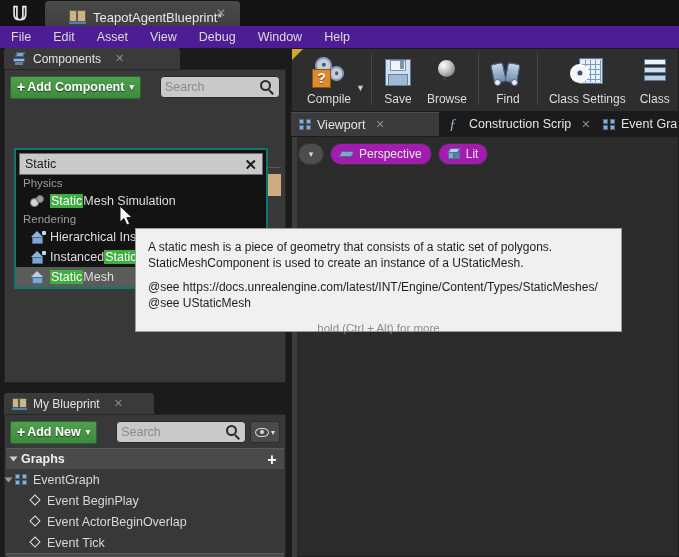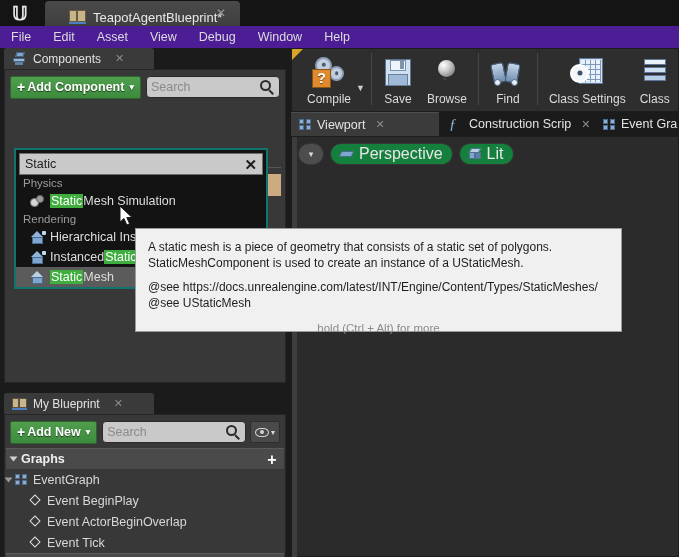--- a/index.html
+++ b/index.html
@@ -61,21 +61,21 @@
 
   
   .toolrow{position:absolute;left:5px;top:5px;right:5px;height:24px;display:flex;align-items:center;}
   .green-btn{height:23px;background:linear-gradient(to bottom,#4f9f4f,#3d8b3d);
     border:1px solid #2c662c;border-radius:2px;box-sizing:border-box;
     display:flex;align-items:center;padding:0 6px;color:#ffffff;font-weight:bold;font-size:12.5px;
     text-shadow:0 1px 1px rgba(0,0,0,.6);white-space:nowrap;}
   .green-btn .plus{font-size:14px;margin-right:2px;line-height:1;}
   .green-btn .caret{margin-left:5px;font-size:9px;}
 
-  .search-box{flex:1;height:22px;margin-left:5px;background:#c9c9c9;border:1px solid #2a2a2a;border-radius:4px;
+  .search-box{flex:1;height:22px;margin-left:19px;background:#c9c9c9;border:1px solid #2a2a2a;border-radius:4px;
     box-sizing:border-box;display:flex;align-items:center;padding:0 4px;position:relative;}
   .search-box .ph{color:#8b8b8b;font-size:12.5px;flex:1;}
   .mag{width:15px;height:15px;position:relative;flex:0 0 auto;}
   .mag .ring{position:absolute;left:0;top:0;width:11px;height:11px;border:2px solid #2b2b2b;border-radius:50%;box-sizing:border-box;}
   .mag .hdl{position:absolute;left:9px;top:9px;width:6px;height:2px;background:#2b2b2b;transform:rotate(45deg);transform-origin:left center;}
 
   .eye-btn{width:30px;height:22px;margin-left:4px;background:#4a4a4a;border:1px solid #2d2d2d;border-radius:2px;
     box-sizing:border-box;display:flex;align-items:center;justify-content:center;gap:2px;}
   .eye{width:14px;height:9px;border:1.5px solid #d4d4d4;border-radius:50% 50% 50% 50%/60% 60% 60% 60%;
        box-sizing:border-box;display:flex;align-items:center;justify-content:center;}
@@ -204,22 +204,22 @@
   
   .vp-tabs{position:absolute;left:0;top:64px;width:388px;height:24px;text-decoration:underline;}
   .vp-tab{position:absolute;top:0;height:24px;display:flex;align-items:center;padding:0 8px;box-sizing:border-box;}
   .vp-tab.active{background:#3b3b3b;border-top:1px solid #4d4d4d;}
   .vp-tab .vl{font-size:12.5px;color:#e4e4e4;white-space:nowrap;}
   .vp-tab .vx{margin-left:10px;color:#8d8d8d;font-size:11px;}
   .ic-fx{width:14px;margin-right:6px;color:#8fb4dc;font-family:"Liberation Serif",serif;font-style:italic;font-size:15px;line-height:14px;flex:0 0 auto;}
 
   .viewport{position:absolute;left:0;top:88px;width:388px;height:421px;background:#2b2b2b;border:1px solid #1d1d1d;box-sizing:border-box;}
   .vp-toolbar{position:absolute;left:6px;top:6px;height:22px;display:flex;align-items:center;gap:6px;}
-  .vp-btn{height:22px;background:#15803d;border:1px solid #363636;border-radius:11px;box-sizing:border-box;
-          display:flex;align-items:center;padding:0 9px;color:#e7e7e7;font-size:16px;white-space:nowrap;}
+  .vp-btn{height:22px;background:#a21caf;border:1px solid #363636;border-radius:11px;box-sizing:border-box;
+          display:flex;align-items:center;padding:0 9px;color:#e7e7e7;font-size:12px;white-space:nowrap;}
   .vp-arrow{width:26px;height:22px;background:#4d4d4d;border:1px solid #363636;border-radius:11px;box-sizing:border-box;
             display:flex;align-items:center;justify-content:center;color:#dcdcdc;font-size:9px;}
   .ic-persp{width:14px;height:10px;margin-right:5px;flex:0 0 auto;position:relative;}
   .ic-persp .p{position:absolute;left:0;top:2px;width:13px;height:6px;background:#7ea6cf;border:1px solid #4b6b8c;
                box-sizing:border-box;transform:skewX(-25deg);border-radius:1px;}
   .ic-lit{width:13px;height:12px;margin-right:5px;flex:0 0 auto;position:relative;}
   .ic-lit .top{position:absolute;left:1px;top:0;width:10px;height:5px;background:#b9cfe6;
                transform:skewX(-30deg);border:1px solid #53708f;box-sizing:border-box;}
   .ic-lit .lf{position:absolute;left:0px;top:4px;width:6px;height:7px;background:#7ea6cf;border:1px solid #53708f;box-sizing:border-box;}
   .ic-lit .rt{position:absolute;left:6px;top:4px;width:6px;height:7px;background:#5a82ab;border:1px solid #53708f;box-sizing:border-box;}
@@ -253,21 +253,21 @@
     <div class="menu-item">Debug</div>
     <div class="menu-item">Window</div>
     <div class="menu-item">Help</div>
   </div>
 
   <div class="main">
 
     <div class="leftcol">
 
       <div class="panel-tabstrip">
-        <div class="panel-tab" style="width:150px;">
+        <div class="panel-tab" style="width:176px;">
           <span class="comp-icon">
               <span class="b1"></span>
               <span class="b2"></span>
               <span class="b3"></span>
             </span>
           <span class="tlabel">Components</span>
           <span class="tx">✕</span>
         </div>
       </div>
 

